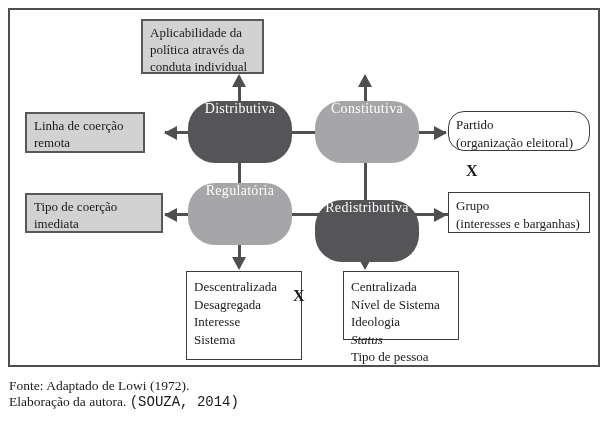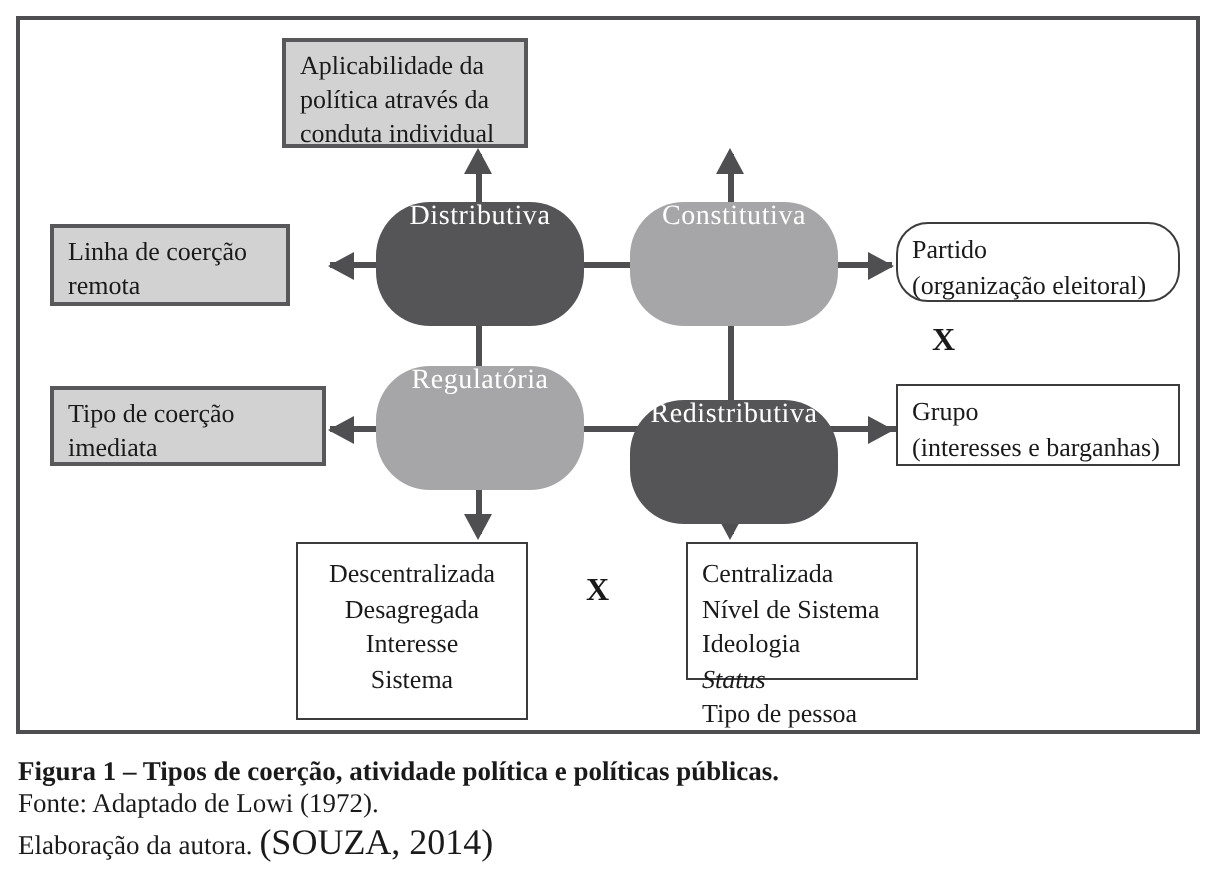--- a/index.html
+++ b/index.html
@@ -41,22 +41,22 @@
   .arr.down{border-left:7px solid transparent;border-right:7px solid transparent;border-top:13px solid #4f4f52;}
   .arr.left{border-top:7px solid transparent;border-bottom:7px solid transparent;border-right:13px solid #4f4f52;}
   .arr.right{border-top:7px solid transparent;border-bottom:7px solid transparent;border-left:13px solid #4f4f52;}
   .xmark{
     position:absolute;font-weight:bold;font-size:16px;color:#1a1a1a;
   }
   .listline{white-space:nowrap;}
   .italic{font-style:italic;}
   .caption{position:absolute;left:9px;top:378px;width:596px;font-size:13.5px;line-height:1.22;}
   .caption .b{font-weight:bold;}
-  .souza{font-family:Liberation Serif, serif;font-size:18px;margin-top:24px;}
-  .align-right{text-align:center;}
+  .souza{font-family:Liberation Mono, monospace;font-size:14px;margin-top:24px;}
+  .align-right{text-align:left;margin-left:38px;}
   .align-left{text-align:left;}
 </style>
 </head>
 <body>
 
 <div id="stage">
 
   <div class="frame"></div>
 
   <div class="line h" style="left:165px;top:131px;width:281px;"></div>
@@ -112,21 +112,20 @@
 
   <div class="whitebox align-left" style="left:343px;top:271px;width:116px;height:69px;padding-top:6px;">
     <div class="listline">Centralizada</div>
     <div class="listline">Nível de Sistema</div>
     <div class="listline">Ideologia</div>
     <div class="listline italic">Status</div>
     <div class="listline">Tipo de pessoa</div>
   </div>
 
   <div class="caption">
-    <div class="b">Figura 1 – Tipos de coerção, atividade política e políticas públicas.</div>
     <div>Fonte: Adaptado de Lowi (1972).</div>
     <div>
       <span>Elaboração da autora.</span>
       <span class="souza">(SOUZA, 2014)</span>
     </div>
   </div>
 
 </div>
 
 </body></html>

